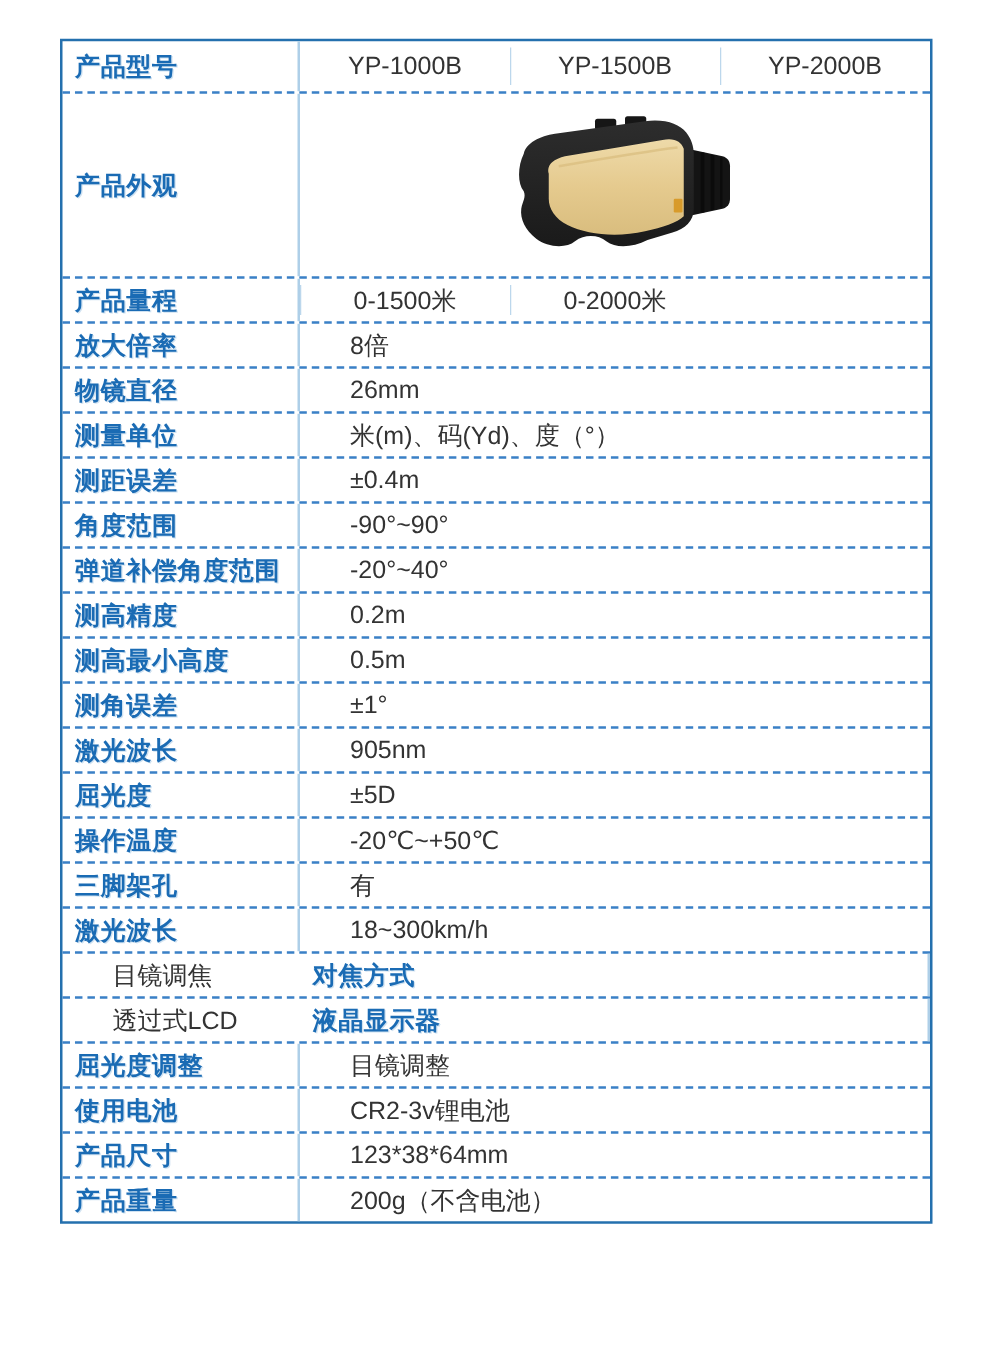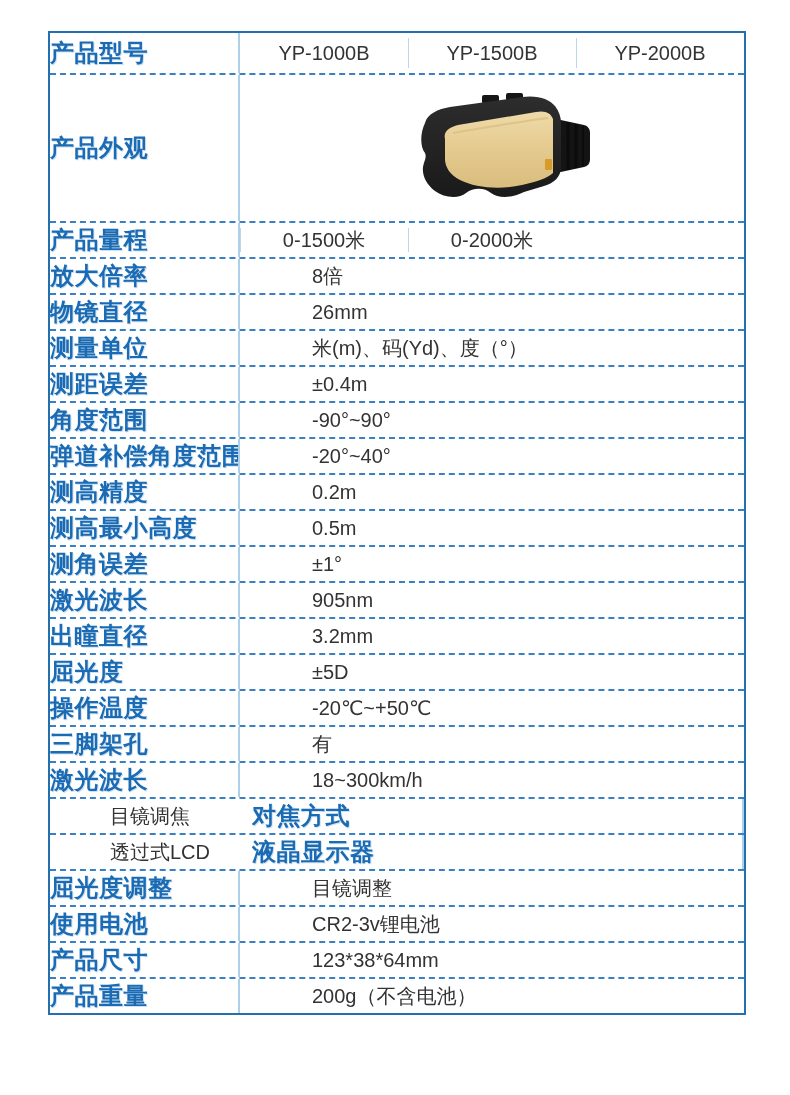--- a/index.html
+++ b/index.html
@@ -13,48 +13,49 @@
 
   .spec-table {
     position: absolute;
     left: 48px; top: 31px;
     width: 698px;
     border: 2px solid #2470ae;
     background: #fff;
   }
   .row { display: grid; }
   .row4 { grid-template-columns: 190px 1fr 1fr 1fr; }
-  .row2 { grid-template-columns: 190px 1fr; gap: 12px; }
+  .row2 { grid-template-columns: 190px 1fr; }
   .row + .row { border-top: 2px dashed #3a80c6; }
 
   .header-row { height: 40px; }
   .image-row  { height: 148px; }
   .spec-row   { height: 36px; }
 
   .cell { display: flex; align-items: center; overflow: hidden; }
 
   .label-cell {
     border-right: 2px solid #aecfe8;
+    padding-left: 10px;
     color: #1a6bb4;
     font-weight: bold;
-    font-size: 24px;
+    font-size: 20px;
     letter-spacing: 0.5px;
     text-shadow: 1px 1px 0 rgba(150, 190, 225, 0.45);
     white-space: nowrap;
   }
 
   .model-cell, .range-cell {
     justify-content: center;
     color: #333333;
     font-size: 20px;
     font-weight: 500;
     position: relative;
   }
   .value-cell {
-    padding-left: 60px;
+    padding-left: 40px;
     color: #333333;
     font-size: 20px;
     white-space: nowrap;
   }
   .vsep::before {
     content: "";
     position: absolute;
     left: -1px; top: 5px; bottom: 5px;
     width: 2px;
     background: #bcd7ec;
@@ -171,24 +172,20 @@
     </div>
     <div class="row row2 spec-row">
       <div class="cell label-cell">测角误差</div>
       <div class="cell value-cell">±1°</div>
     </div>
     <div class="row row2 spec-row">
       <div class="cell label-cell">激光波长</div>
       <div class="cell value-cell">905nm</div>
     </div>
     <div class="row row2 spec-row">
-      <div class="cell label-cell">出瞳直径</div>
-      <div class="cell value-cell">3.2mm</div>
-    </div>
-    <div class="row row2 spec-row">
       <div class="cell label-cell">屈光度</div>
       <div class="cell value-cell">±5D</div>
     </div>
     <div class="row row2 spec-row">
       <div class="cell label-cell">操作温度</div>
       <div class="cell value-cell">-20℃~+50℃</div>
     </div>
     <div class="row row2 spec-row">
       <div class="cell label-cell">三脚架孔</div>
       <div class="cell value-cell">有</div>

